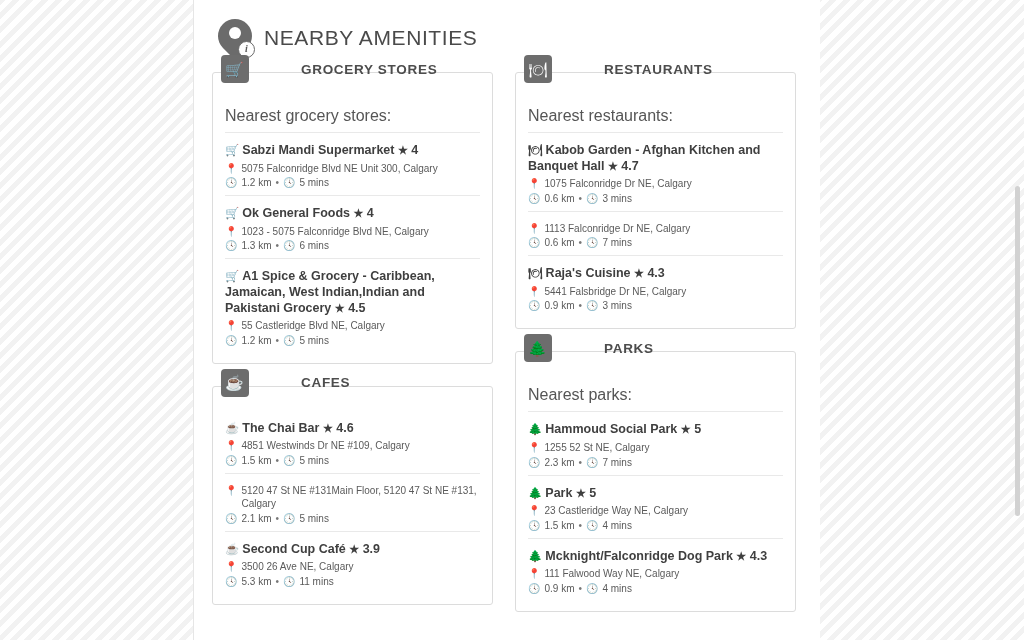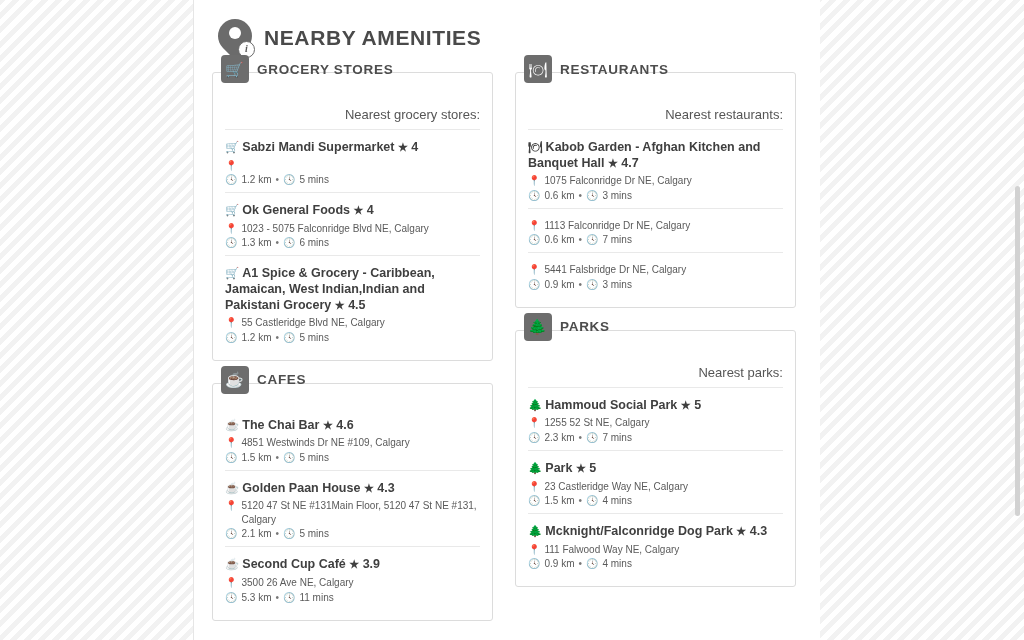--- a/index.html
+++ b/index.html
@@ -87,21 +87,21 @@
     color: #5a5a5a;
     font-size: 10px;
     line-height: 13px;
     text-align: center;
     font-family: "Liberation Serif", serif;
     font-style: italic;
     font-weight: bold;
   }
   .main-title {
     font-size: 21px;
-    font-weight: bold;
+    font-weight: normal;
     color: #4a4a4a;
     letter-spacing: 0.6px;
   }
 
   
   .grid {
     display: grid;
     grid-template-columns: 281px 281px;
     column-gap: 22px;
     row-gap: 0px;
@@ -137,27 +137,27 @@
     align-items: center;
     justify-content: center;
     font-size: 15px;
     line-height: 1;
   }
   .cat-title {
     font-size: 13.5px;
     font-weight: bold;
     color: #4d4d4d;
     letter-spacing: 0.7px;
+    margin-left: 44px;
   }
   .card-body { padding-top: 24px; }
   .intro {
-    font-size: 13px;
+    font-size: 16px;
     color: #555555;
     margin-bottom: 7px;
-    text-align: right;
   }
   .entry {
     padding: 10px 0 7px 0;
     border-top: 1px solid #e9e9e9;
   }
   .entry:first-of-type { border-top: none; padding-top: 0; }
   .entry-name {
     font-size: 12.5px;
     color: #3f3f3f;
     font-weight: bold;
@@ -236,20 +236,21 @@
             <div class="intro">Nearest grocery stores:</div>
 
             <div class="entry">
               <div class="entry-name">
                 <span class="gi">🛒</span><span>Sabzi Mandi Supermarket</span>
                 <span class="star">★</span>
                 <span class="rating">4</span>
               </div>
               <div class="entry-addr">
                 <span class="mk">📍</span>
+                  <span>5075 Falconridge Blvd NE Unit 300, Calgary</span>
               </div>
               <div class="entry-meta">
                 <span class="clk">🕓</span>
                 <span>1.2 km</span>
                 <span class="sep">•</span>
                 <span class="clk">🕓</span>
                 <span>5 mins</span>
               </div>
             </div>
 
@@ -313,25 +314,20 @@
               <div class="entry-meta">
                 <span class="clk">🕓</span>
                 <span>1.5 km</span>
                 <span class="sep">•</span>
                 <span class="clk">🕓</span>
                 <span>5 mins</span>
               </div>
             </div>
 
             <div class="entry">
-              <div class="entry-name">
-                <span class="gi">☕</span><span>Golden Paan House</span>
-                <span class="star">★</span>
-                <span class="rating">4.3</span>
-              </div>
               <div class="entry-addr">
                 <span class="mk">📍</span>
                   <span>5120 47 St NE #131Main Floor, 5120 47 St NE #131, Calgary</span>
               </div>
               <div class="entry-meta">
                 <span class="clk">🕓</span>
                 <span>2.1 km</span>
                 <span class="sep">•</span>
                 <span class="clk">🕓</span>
                 <span>5 mins</span>
@@ -398,20 +394,25 @@
               <div class="entry-meta">
                 <span class="clk">🕓</span>
                 <span>0.6 km</span>
                 <span class="sep">•</span>
                 <span class="clk">🕓</span>
                 <span>7 mins</span>
               </div>
             </div>
 
             <div class="entry">
+              <div class="entry-name">
+                <span class="gi">🍽</span><span>Raja's Cuisine</span>
+                <span class="star">★</span>
+                <span class="rating">4.3</span>
+              </div>
               <div class="entry-addr">
                 <span class="mk">📍</span>
                   <span>5441 Falsbridge Dr NE, Calgary</span>
               </div>
               <div class="entry-meta">
                 <span class="clk">🕓</span>
                 <span>0.9 km</span>
                 <span class="sep">•</span>
                 <span class="clk">🕓</span>
                 <span>3 mins</span>

